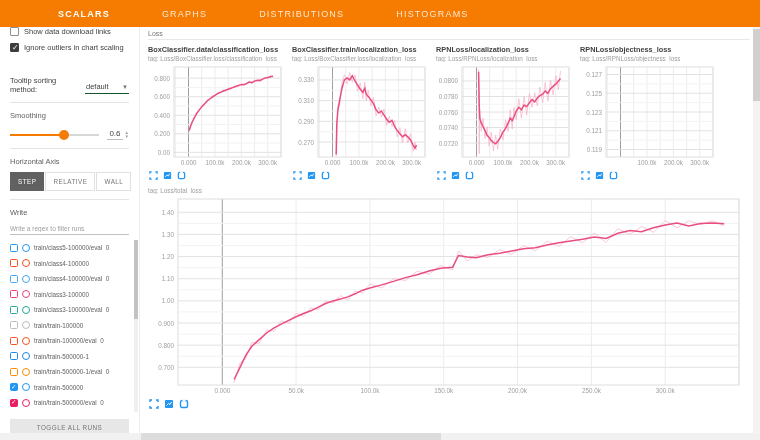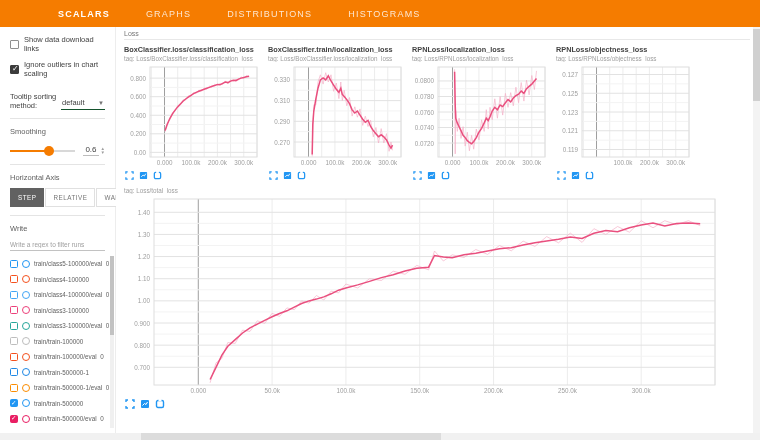--- a/index.html
+++ b/index.html
@@ -3,36 +3,36 @@
 <meta charset="utf-8">
 <style>
   * { margin:0; padding:0; box-sizing:border-box; }
   html,body { width:760px; height:440px; overflow:hidden;
     font-family:"Liberation Sans", sans-serif; background:#fff; }
   .app { position:relative; width:760px; height:440px; }
 
   
   .header { height:27px; background:#f57c00; display:flex; align-items:center; }
   .logo { color:#fff; font-weight:bold; font-size:15px; margin-left:14px; letter-spacing:.2px; }
-  .tabs { display:flex; gap:36px; margin-left:58px; }
+  .tabs { display:flex; gap:52px; margin-left:58px; }
   .tab { font-size:9px; letter-spacing:1.2px; color:rgba(255,255,255,.82); cursor:pointer; }
   .tab.active { color:#fff; font-weight:bold; }
 
   
   .content { display:flex; height:406px; }
 
   
-  .sidebar { width:116px; flex:none; padding-top:8px; border-right:1px solid #ededed;
+  .sidebar { width:140px; flex:none; border-right:1px solid #ededed;
     font-size:7.5px; color:#424242; position:relative; }
   .sb-pad { padding:0 10px; }
   .cb-row { display:flex; align-items:center; gap:5px; margin-bottom:7px; }
   .cb { width:9px; height:9px; border:1px solid #8f8f8f; border-radius:1px; flex:none; position:relative; background:#fff; }
   .cb.checked { background:#3c3c3c; border-color:#3c3c3c; }
   .cb.checked::after { content:"✓"; position:absolute; left:1px; top:-1.5px; color:#fff; font-size:8px; }
-  .tooltip-row { display:flex; align-items:flex-end; margin:14px 0 4px; }
+  .tooltip-row { display:flex; align-items:flex-end; margin:24px 0 4px; }
   .select { border-bottom:1px solid #14532d; min-width:44px; display:inline-flex;
     justify-content:space-between; align-items:center; padding:1px 1px 2px; color:#424242; cursor:pointer; }
   .caret { font-size:6px; color:#757575; }
   .divider { border:none; border-top:1px solid #e4e4e4; margin:8px 0; }
   .slider-row { display:flex; align-items:center; margin-top:9px; }
   .slider { position:relative; flex:1; height:2px; background:#d8d8d8; margin-right:8px; }
   .slider-fill { position:absolute; left:0; top:0; height:2px; width:60%; background:#f57c00; }
   .slider-thumb { position:absolute; left:calc(60% - 5px); top:-4px; width:10px; height:10px;
     border-radius:50%; background:#f57c00; cursor:pointer; }
   .smooth-val { font-size:8px; color:#424242; border-bottom:1px solid #bdbdbd; padding:0 2px 1px; }
@@ -203,21 +203,21 @@
       <div class="logdir">./object_detection/wgs/models/faster_rcnn_resnet50</div>
     </div>
 
     <div class="main">
       <div class="category-bar">
         <span>Loss</span>
       </div>
 
       <div class="cards-row">
         <div class="card">
-          <div class="card-title">BoxClassifier.loss/classification_loss</div>
+          <div class="card-title">BoxClassifier.data/classification_loss</div>
           <div class="card-tag">tag: Loss/BoxClassifier.loss/classification_loss</div>
           <div class="plot plot-sm"><svg width="138" height="104">
                 <rect x="26" y="3" width="107" height="90" fill="#fff"></rect>
                 <line x1="27.320987654320987" y1="3" x2="27.320987654320987" y2="93" stroke="#ececec" stroke-width="1"></line>
                 <line x1="40.53086419753086" y1="3" x2="40.53086419753086" y2="93" stroke="#9e9e9e" stroke-width="1"></line>
                 <line x1="53.74074074074074" y1="3" x2="53.74074074074074" y2="93" stroke="#ececec" stroke-width="1"></line>
                 <line x1="66.9506172839506" y1="3" x2="66.9506172839506" y2="93" stroke="#ececec" stroke-width="1"></line>
                 <line x1="80.1604938271605" y1="3" x2="80.1604938271605" y2="93" stroke="#ececec" stroke-width="1"></line>
                 <line x1="93.37037037037037" y1="3" x2="93.37037037037037" y2="93" stroke="#ececec" stroke-width="1"></line>
                 <line x1="106.58024691358025" y1="3" x2="106.58024691358025" y2="93" stroke="#ececec" stroke-width="1"></line>

